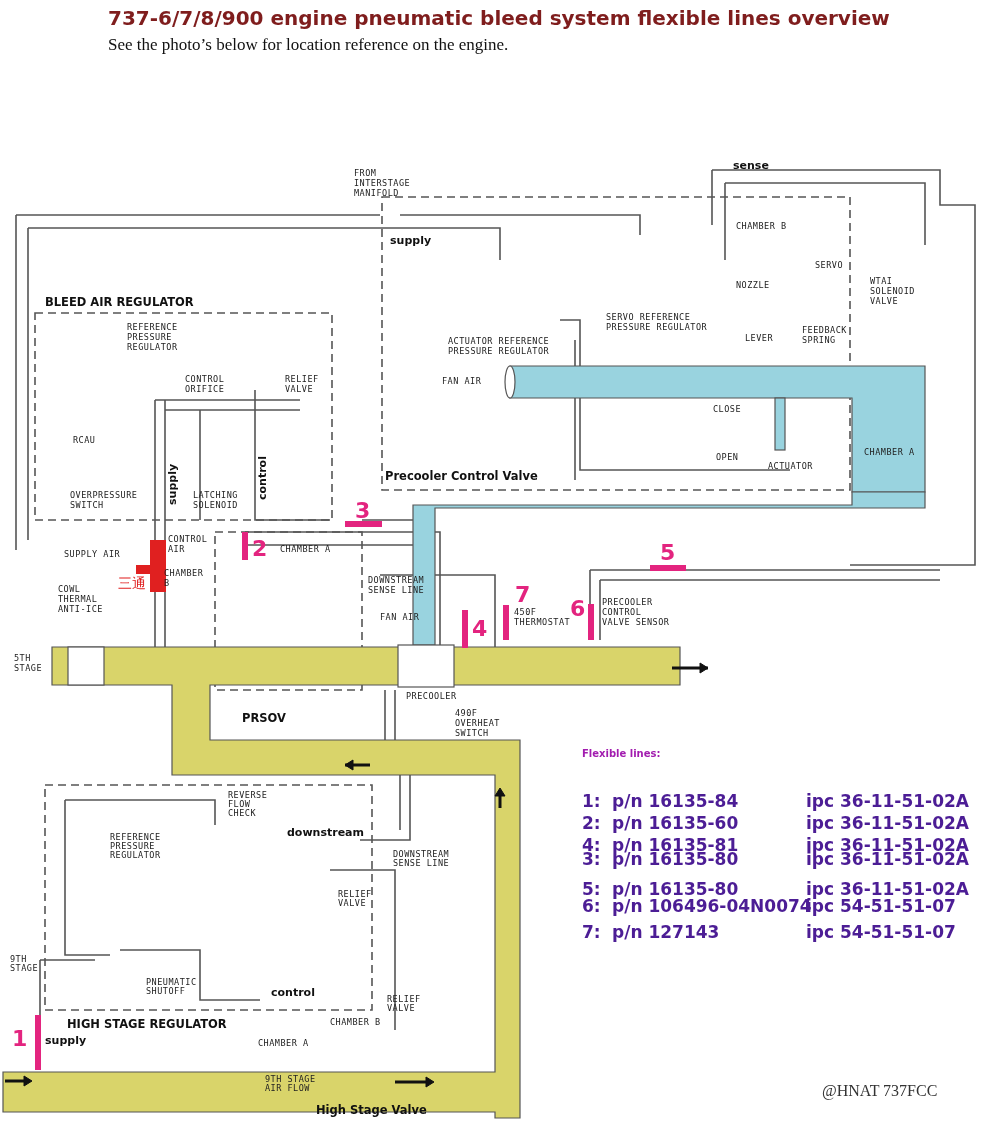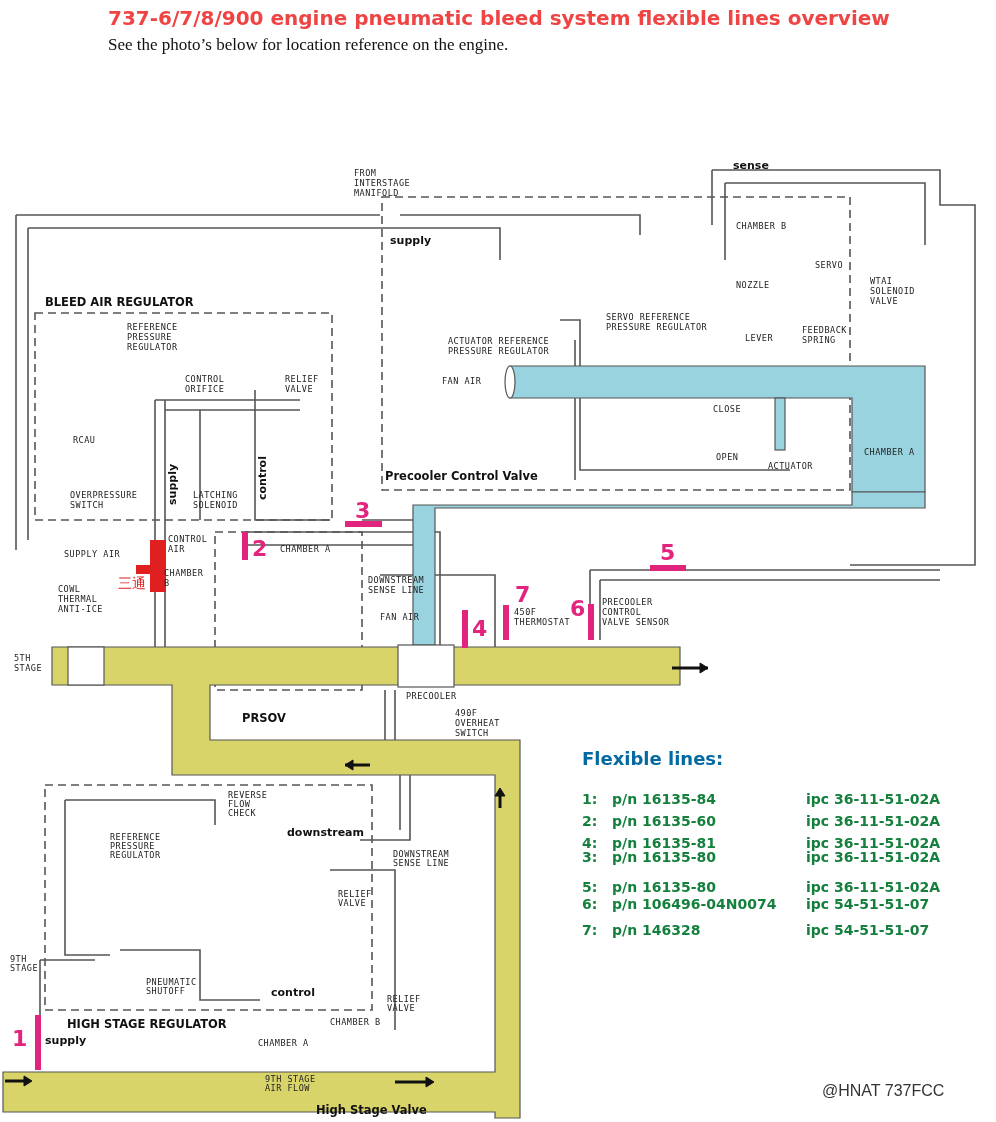--- a/index.html
+++ b/index.html
@@ -1,29 +1,29 @@
 <!DOCTYPE html>
 <html><head>
 <meta charset="utf-8">
 <style>
   html, body { margin:0; padding:0; background:#ffffff; }
   body { width:996px; height:1122px; position:relative; overflow:hidden; font-family:"DejaVu Sans", sans-serif; }
-  .title { position:absolute; left:108px; top:6px; font-family:"DejaVu Sans", sans-serif; font-weight:bold; font-size:20px; color:#ef4444; white-space:nowrap;text-align:center; }
+  .title { position:absolute; left:108px; top:6px; font-family:"DejaVu Sans", sans-serif; font-weight:bold; font-size:20px; color:#7f1d1d; white-space:nowrap;text-align:center; }
   .subtitle { position:absolute; left:108px; top:35px; font-family:"Liberation Serif", serif; font-size:17px; color:#111; white-space:nowrap;text-align:right; }
   svg#diagram { position:absolute; left:0; top:0; }
   .lbl { font-family:"DejaVu Sans Mono", monospace; font-size:8.5px; fill:#222; letter-spacing:0.5px; }
   .lblb { font-family:"DejaVu Sans", sans-serif; font-size:11px; font-weight:bold; fill:#111; }
   .lblsec { font-family:"DejaVu Sans", sans-serif; font-size:11.5px; font-weight:bold; fill:#111; }
   .num { font-family:"DejaVu Sans", sans-serif; font-size:22px; font-weight:bold; fill:#e3247f; }
   .cn { font-family:"DejaVu Sans", sans-serif; font-size:14px; fill:#e02020; }
-  .fl-title { position:absolute; left:582px; top:748px; font-family:"DejaVu Sans", sans-serif; font-weight:bold; font-size:18px; color:#0369a1; }
-  .fl-row { position:absolute; left:582px; font-family:"DejaVu Sans", sans-serif; font-weight:bold; font-size:14px; color:#15803d; white-space:nowrap; }
+  .fl-title { position:absolute; left:582px; top:748px; font-family:"DejaVu Sans", sans-serif; font-weight:bold; font-size:10px; color:#a21caf; }
+  .fl-row { position:absolute; left:582px; font-family:"DejaVu Sans", sans-serif; font-weight:bold; font-size:17px; color:#4c1d95; white-space:nowrap; }
   .fl-row .idx { display:inline-block; width:30px; }
   .fl-row .pn { display:inline-block; width:194px; }
-  .watermark { position:absolute; left:822px; top:1082px; font-family:Liberation Sans, sans-serif; font-size:16px; color:#333; }
+  .watermark { position:absolute; left:822px; top:1082px; font-family:Liberation Serif, serif; font-size:16px; color:#333; }
 </style>
 </head>
 <body>
 
 <div class="title">737-6/7/8/900 engine pneumatic bleed system flexible lines overview</div>
 <div class="subtitle">See the photo’s below for location reference on the engine.</div>
 
 <svg id="diagram" width="996" height="1122">
   <g fill="none" stroke="#555" stroke-width="1.6">
 
@@ -193,15 +193,15 @@
   </g>
 </svg>
 
 <div class="fl-title">Flexible lines:</div>
 <div class="fl-row" style="top:791px;"><span class="idx">1:</span><span class="pn">p/n 16135-84</span><span>ipc 36-11-51-02A</span></div>
 <div class="fl-row" style="top:813px;"><span class="idx">2:</span><span class="pn">p/n 16135-60</span><span>ipc 36-11-51-02A</span></div>
 <div class="fl-row" style="top:849px;"><span class="idx">3:</span><span class="pn">p/n 16135-80</span><span>ipc 36-11-51-02A</span></div>
 <div class="fl-row" style="top:835px;"><span class="idx">4:</span><span class="pn">p/n 16135-81</span><span>ipc 36-11-51-02A</span></div>
 <div class="fl-row" style="top:879px;"><span class="idx">5:</span><span class="pn">p/n 16135-80</span><span>ipc 36-11-51-02A</span></div>
 <div class="fl-row" style="top:896px;"><span class="idx">6:</span><span class="pn">p/n 106496-04N0074</span><span>ipc 54-51-51-07</span></div>
-<div class="fl-row" style="top:922px;"><span class="idx">7:</span><span class="pn">p/n 146328</span><span>ipc 54-51-51-07</span></div>
+<div class="fl-row" style="top:922px;"><span class="idx">7:</span><span class="pn">p/n 127143</span><span>ipc 54-51-51-07</span></div>
 
 <div class="watermark">@HNAT 737FCC</div>
 
 </body></html>

